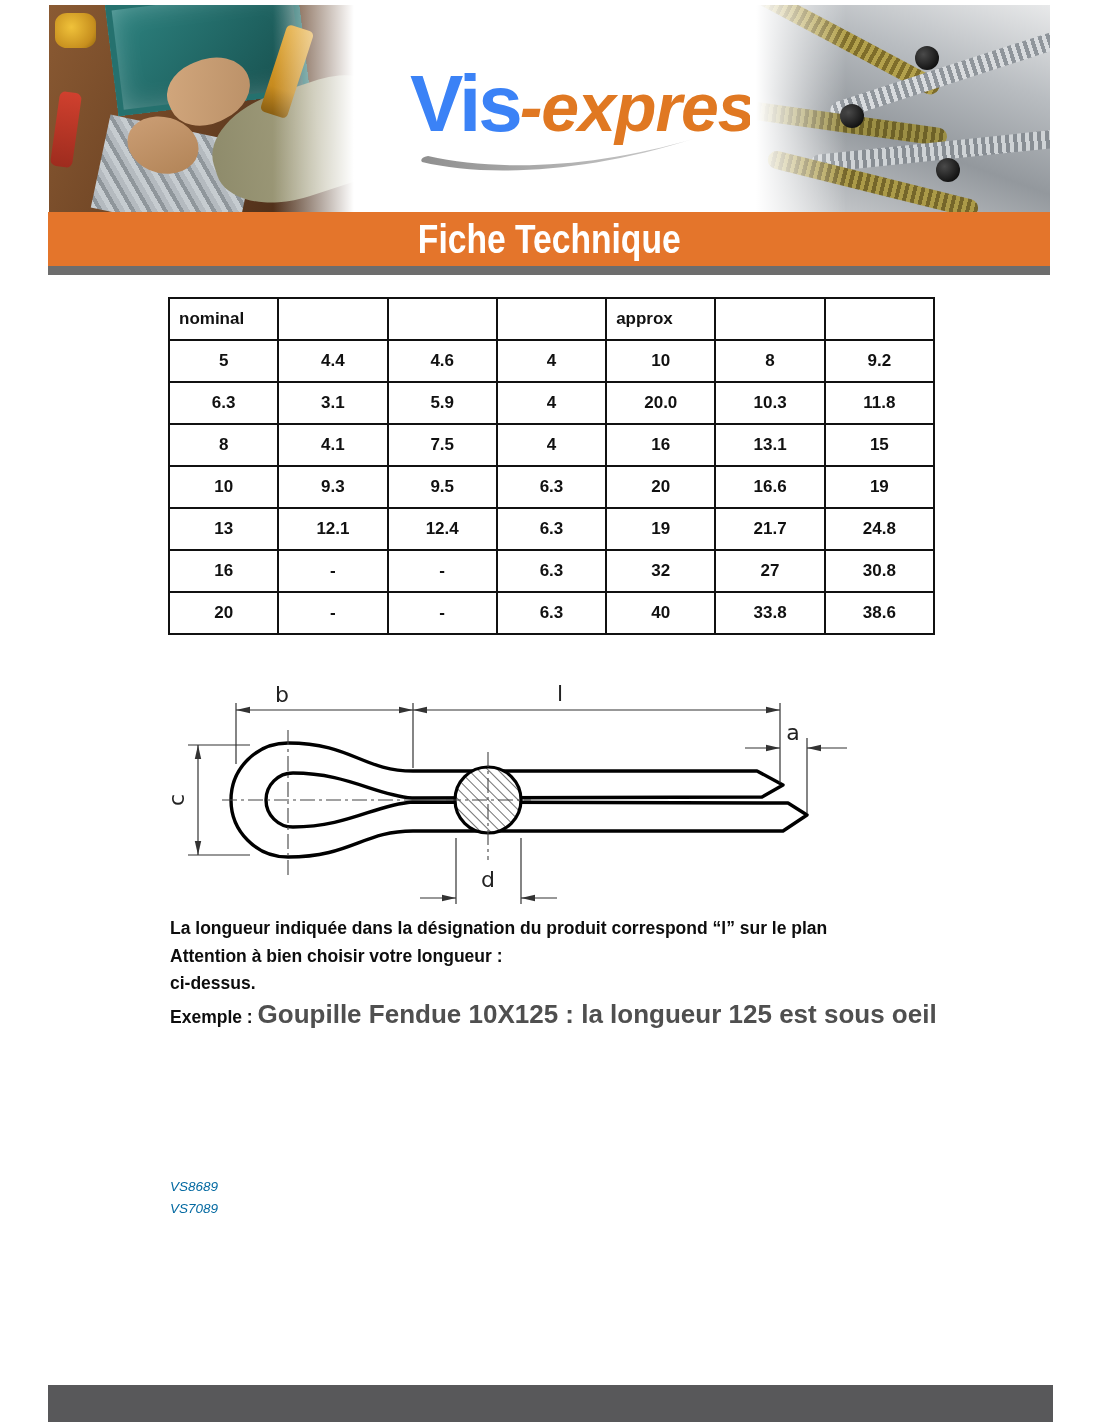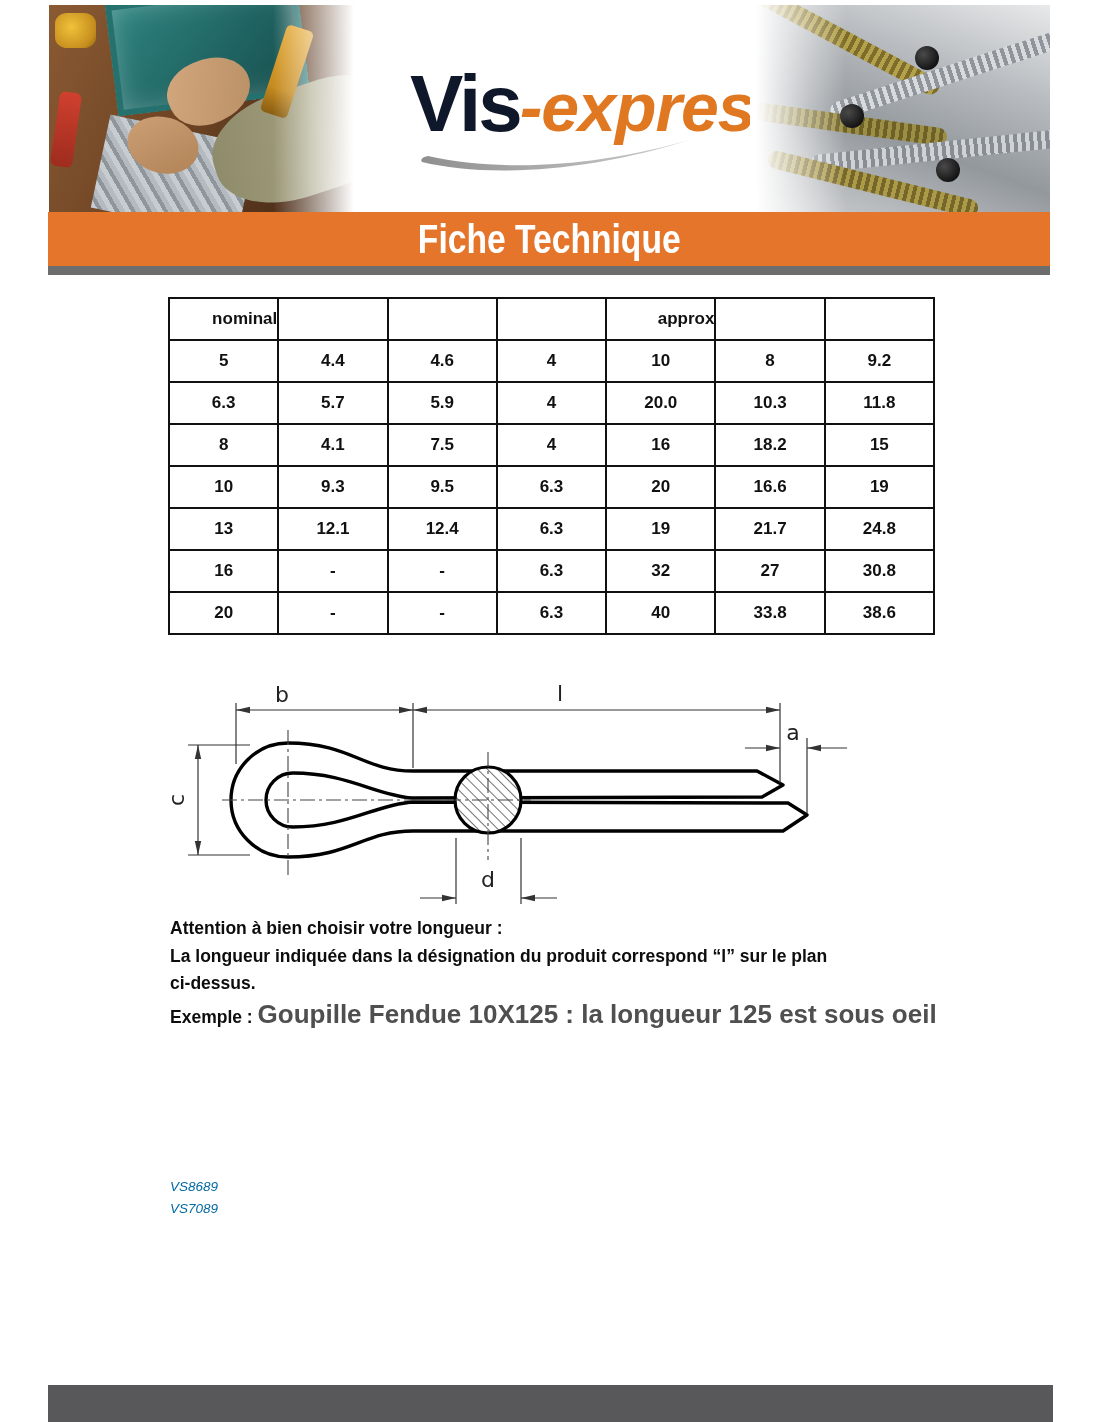--- a/index.html
+++ b/index.html
@@ -44,35 +44,35 @@
   .sb4 { top:66%; left:20%; width:86%; transform:rotate(-6deg);
     background:repeating-linear-gradient(90deg,#cfd3d6 0 4px,#878d93 4px 8px); }
   .sb5 { top:82%; left:5%; width:72%; transform:rotate(14deg);
     background:repeating-linear-gradient(90deg,#ab9a48 0 4px,#75662a 4px 8px); }
   .head { width:24px; height:24px; border-radius:50%;
     background:radial-gradient(circle at 35% 35%,#4a4a4a,#111 75%); }
   .h1 { top:20%; left:55%; } .h2 { top:48%; left:30%; } .h3 { top:74%; left:62%; }
   .photo-right::before { content:""; position:absolute; inset:0; z-index:5;
     background:linear-gradient(to right,#fff 2%, rgba(255,255,255,0) 32%); }
   .logo { position:absolute; left:410px; top:58px; white-space:nowrap; }
-  .logo-vis { font-size:80px; font-weight:bold; color:#0f172a; letter-spacing:-3px; }
+  .logo-vis { font-size:80px; font-weight:bold; color:#3b82f6; letter-spacing:-3px; }
   .logo-express { font-size:68px; font-weight:bold; font-style:italic; color:#e07822; letter-spacing:-1px; }
   .swoosh { position:absolute; left:414px; top:130px; }
   
   .banner { position:absolute; left:48px; top:212px; width:1002px; height:54px;
     background:#e4752b; display:flex; align-items:center; justify-content:center; }
   .banner-title { color:#fff; font-size:41px; font-weight:bold; letter-spacing:0;
     transform:scaleX(.82); transform-origin:center; }
   .banner-strip { position:absolute; left:48px; top:266px; width:1002px; height:9px; background:#6d6d6d; }
   
   .spec-table { position:absolute; left:168px; top:297px; width:767px;
     border-collapse:collapse; table-layout:fixed; }
   .spec-table th, .spec-table td { border:2px solid #111; height:42px;
     font-size:17px; font-weight:bold; color:#111; text-align:center; }
-  .spec-table th { text-align:right; padding-left:22px; }
+  .spec-table th { text-align:left; padding-left:9px; }
   
   .diagram { position:absolute; left:150px; top:680px; }
   .dim-label { font-family:"DejaVu Sans", sans-serif; font-size:22px; fill:#222; }
   
   .notes { position:absolute; left:170px; top:915px; width:790px;
     font-size:17.5px; font-weight:bold; color:#0d0d0d; line-height:27.5px; }
   .example-line { margin-top:3px; }
   .example-text { font-size:26px; color:#4f4f4f; }
   
   .codes { position:absolute; left:170px; top:1176px; font-size:13.5px;
@@ -141,34 +141,34 @@
         <td>5</td>
         <td>4.4</td>
         <td>4.6</td>
         <td>4</td>
         <td>10</td>
         <td>8</td>
         <td>9.2</td>
       </tr>
       <tr>
         <td>6.3</td>
-        <td>5.7</td>
+        <td>3.1</td>
         <td>5.9</td>
         <td>4</td>
         <td>20.0</td>
         <td>10.3</td>
         <td>11.8</td>
       </tr>
       <tr>
         <td>8</td>
         <td>4.1</td>
         <td>7.5</td>
         <td>4</td>
         <td>16</td>
-        <td>18.2</td>
+        <td>13.1</td>
         <td>15</td>
       </tr>
       <tr>
         <td>10</td>
         <td>9.3</td>
         <td>9.5</td>
         <td>6.3</td>
         <td>20</td>
         <td>16.6</td>
         <td>19</td>
@@ -260,22 +260,22 @@
     </g>
 
     <text class="dim-label" x="132" y="22" text-anchor="middle">b</text>
     <text class="dim-label" x="410" y="21" text-anchor="middle">l</text>
     <text class="dim-label" x="643" y="60" text-anchor="middle">a</text>
     <text class="dim-label" x="34" y="120" text-anchor="middle" transform="rotate(-90 34 120)">c</text>
     <text class="dim-label" x="338" y="207" text-anchor="middle">d</text>
   </svg>
 
   <div class="notes">
+    <div>La longueur indiquée dans la désignation du produit correspond “l” sur le plan</div>
     <div>Attention à bien choisir votre longueur :</div>
-    <div>La longueur indiquée dans la désignation du produit correspond “l” sur le plan</div>
     <div>ci-dessus.</div>
     <div class="example-line">
       <span>Exemple :</span>
       <span class="example-text">Goupille Fendue 10X125 : la longueur 125 est sous oeil</span>
     </div>
   </div>
 
   <div class="codes">
     <div>VS8689</div>
     <div>VS7089</div>

